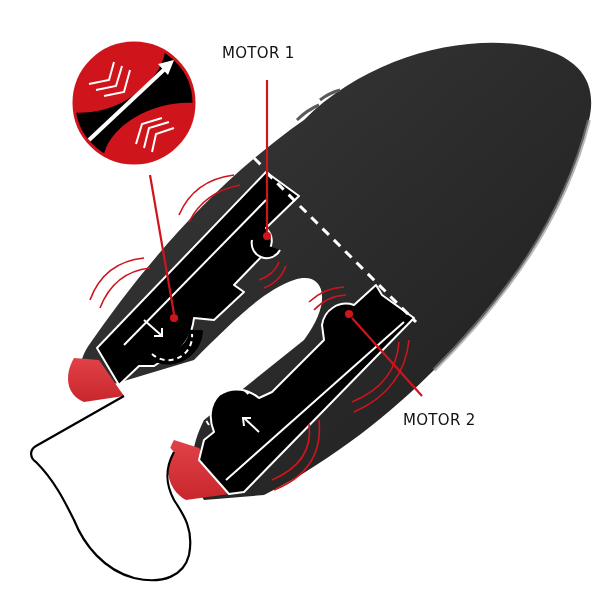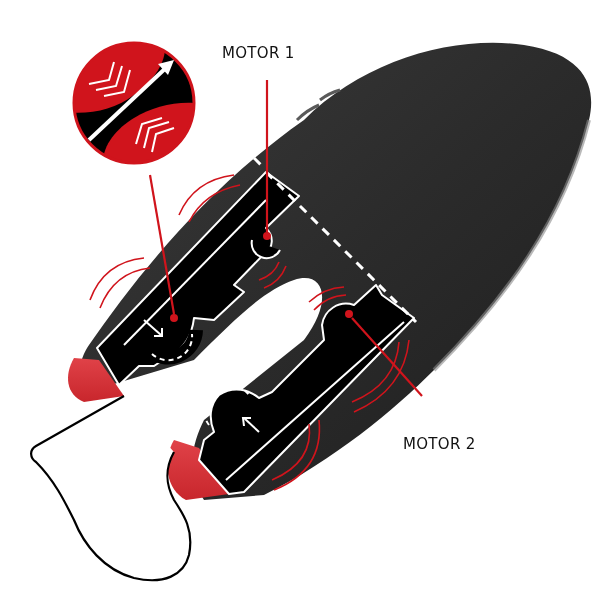--- a/index.html
+++ b/index.html
@@ -8,21 +8,21 @@
     .label {
       position: absolute;
       font-family: "DejaVu Sans", sans-serif;
       font-size: 15px;
       letter-spacing: 0.3px;
       color: #111111;
       white-space: nowrap;
       line-height: 1;
     }
     .label-motor1 { left: 218px; top: 46px; }
-    .label-motor2 { left: 399px; top: 413px; margin-top: 24px; }
+    .label-motor2 { left: 399px; top: 413px; }
   </style>
 </head>
 <body>
 
 <div class="canvas">
   <svg width="600" height="600" viewBox="0 0 600 600" xmlns="http://www.w3.org/2000/svg">
     <defs>
       <linearGradient id="bodyGrad" x1="0" y1="0" x2="1" y2="1">
         <stop offset="0" stop-color="#3a3a3a"></stop>
         <stop offset="0.5" stop-color="#2b2b2b"></stop>

